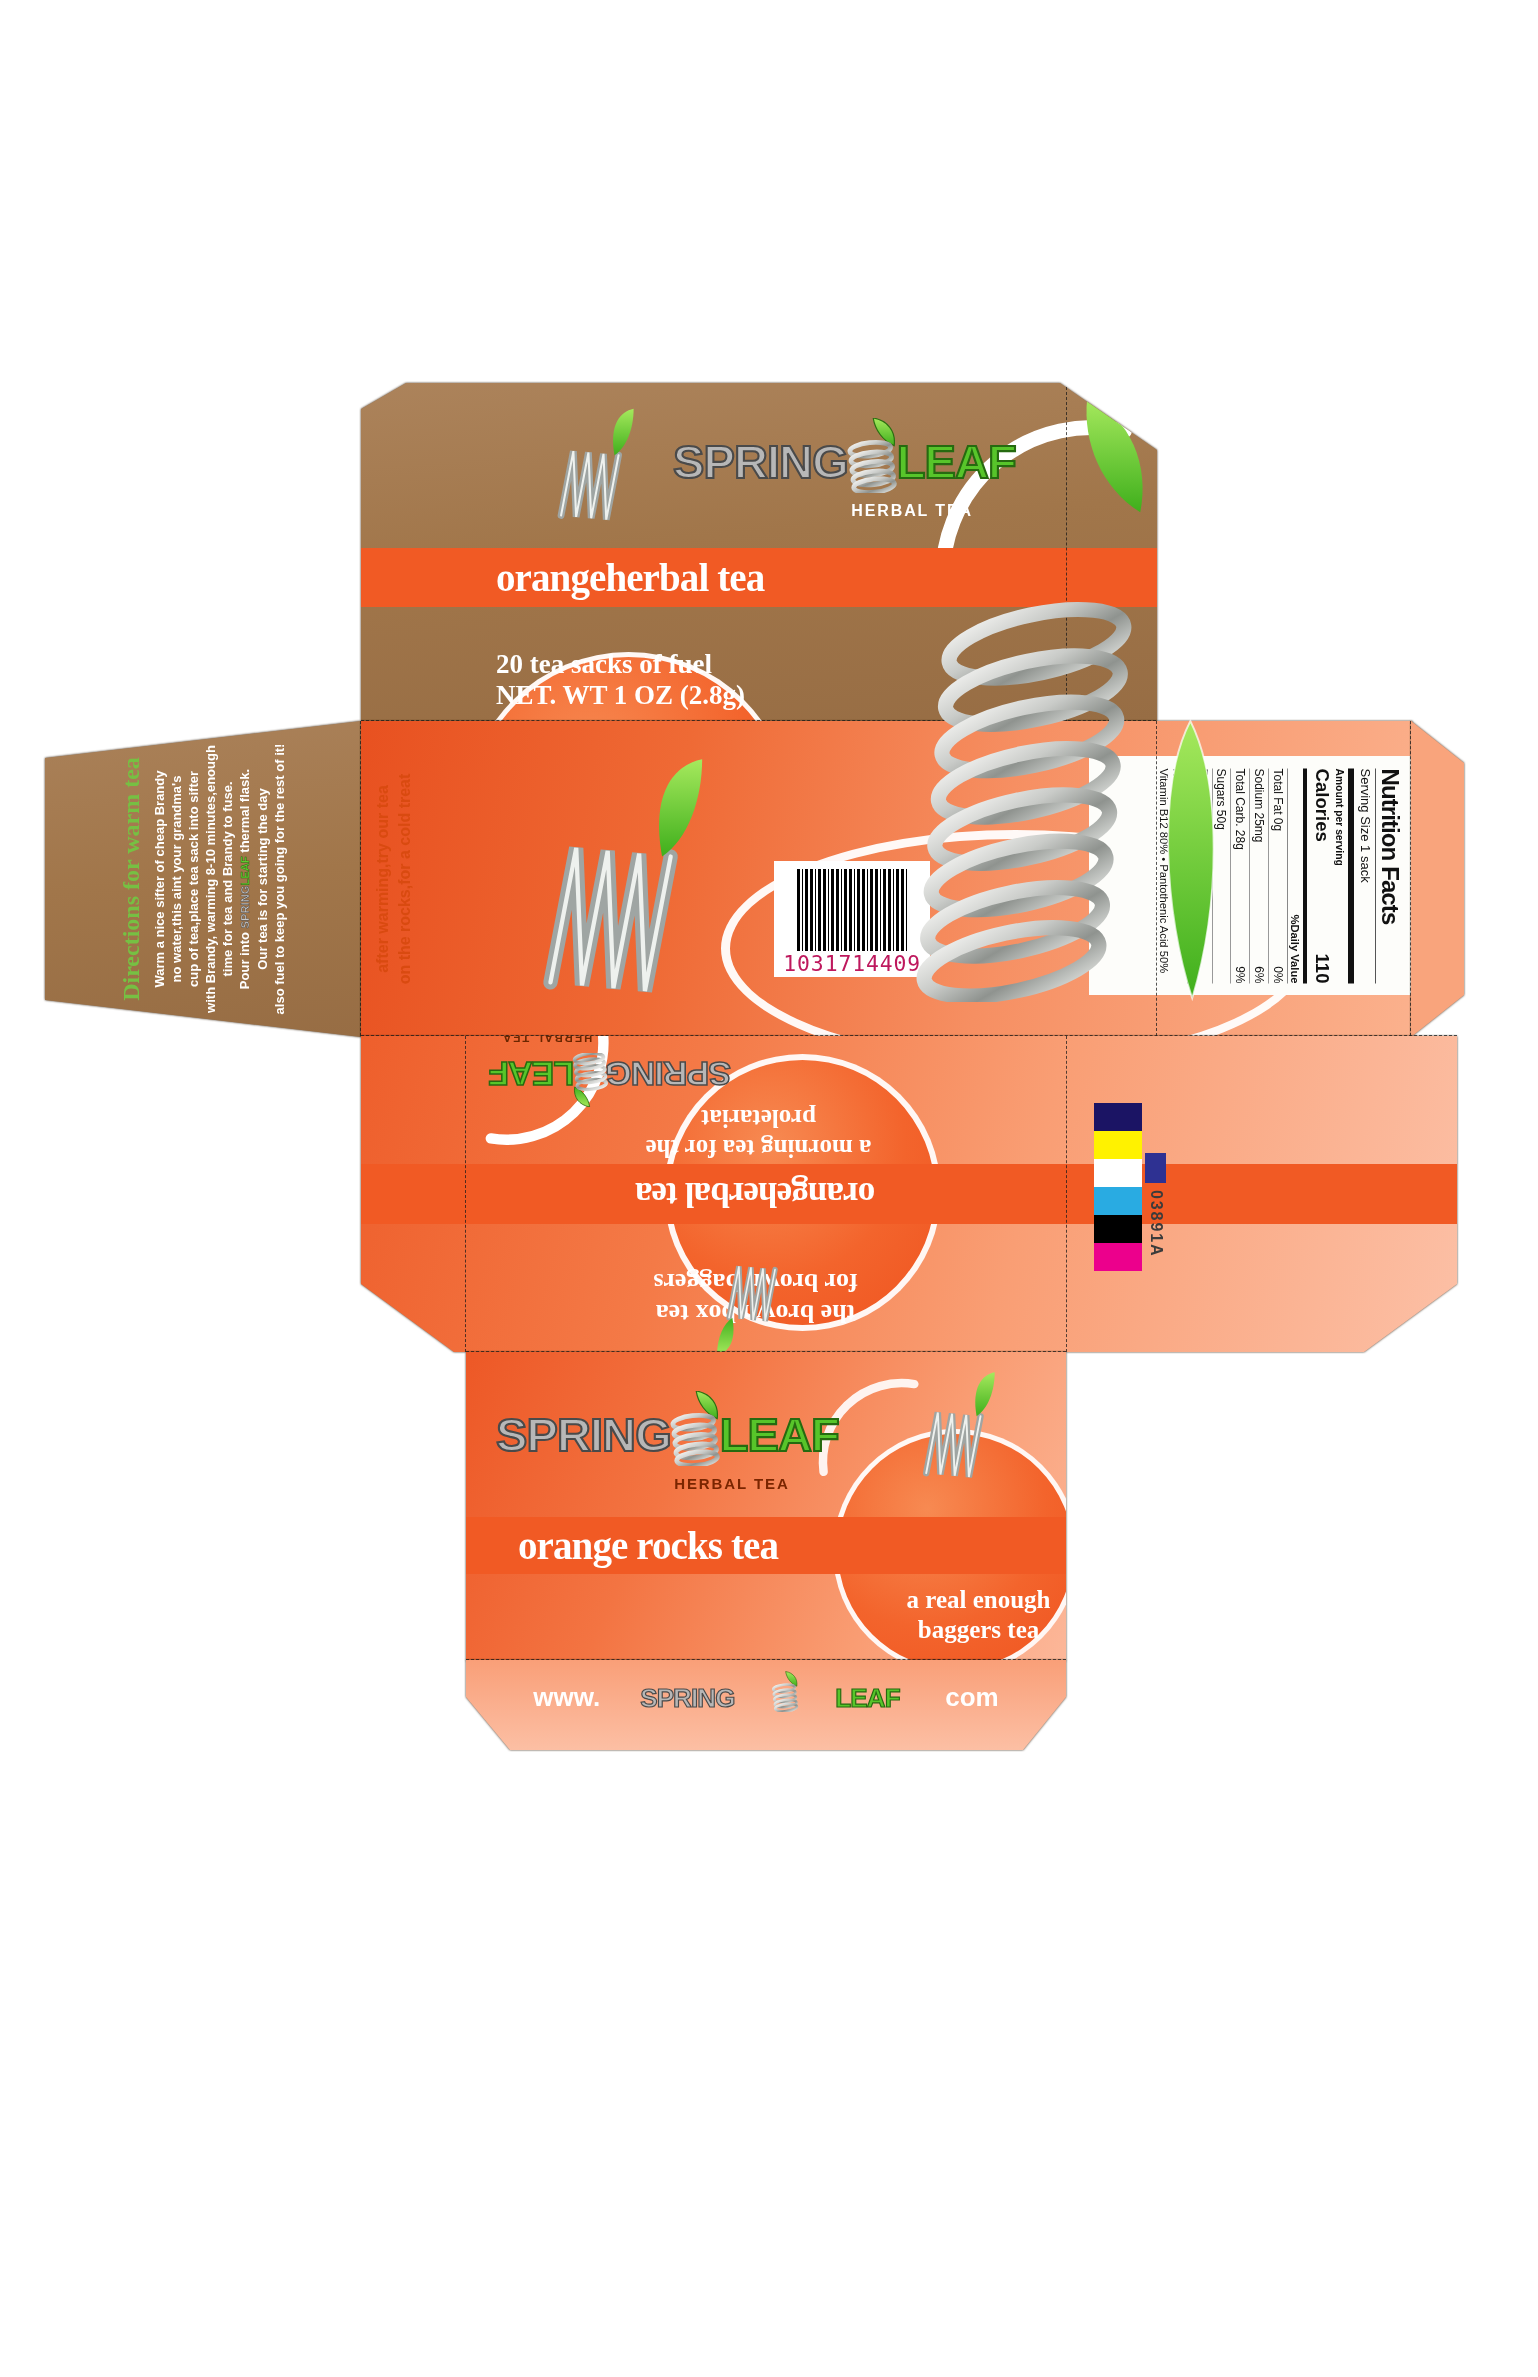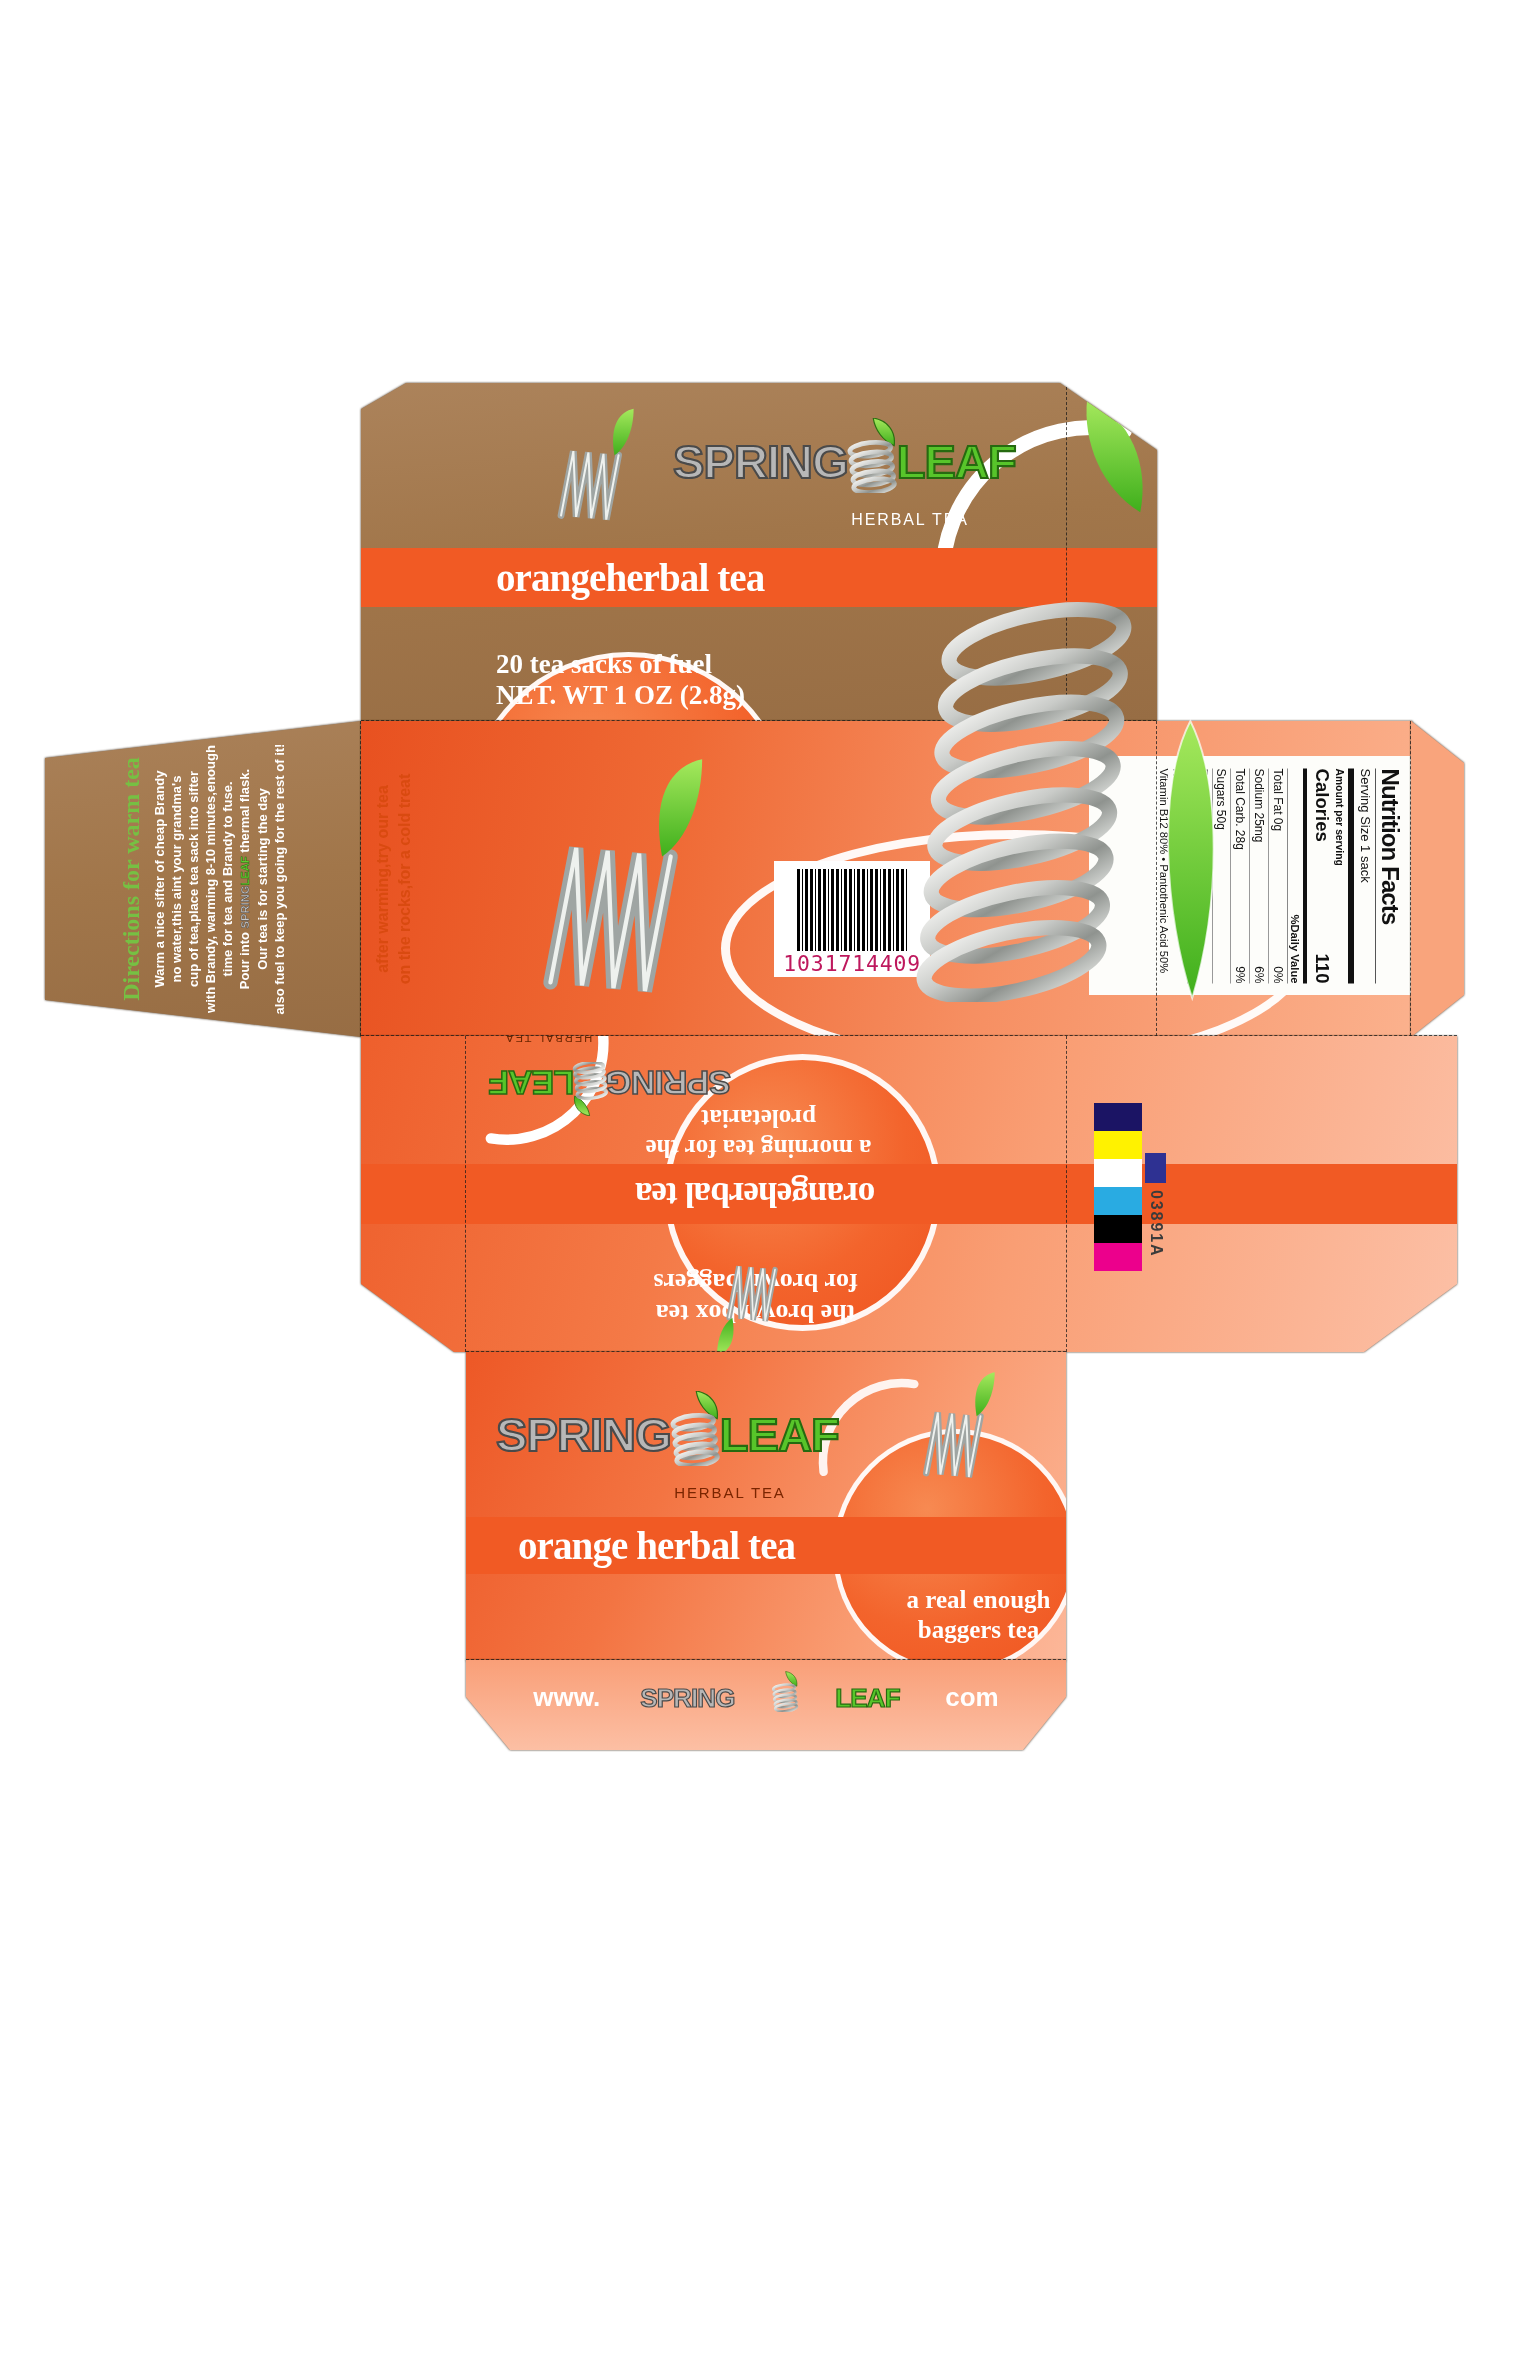--- a/index.html
+++ b/index.html
@@ -10,21 +10,21 @@
   .shape{position:absolute;filter:drop-shadow(0 0 0.9px rgba(45,25,5,.9));}
   .panel{position:absolute;inset:0;overflow:hidden;}
 
   
   .brand-logo{position:absolute;}
   .logo-row{display:flex;align-items:center;}
   .bw{font-weight:700;line-height:1;letter-spacing:-0.9px;font-family:"Liberation Sans",sans-serif;}
   .bw-gray{color:#b7b7b7;-webkit-text-stroke:.045em #4a4a4a;}
   .bw-green{color:#57c52a;-webkit-text-stroke:.045em #266a10;}
   .coil-svg{margin:0 -5.6px;position:relative;top:-5.6px;}
-  .logo-sub{font-weight:400;letter-spacing:1.9px;margin-left:52%;margin-top:12px;white-space:nowrap;}
+  .logo-sub{font-weight:700;letter-spacing:1.9px;margin-left:52%;margin-top:3px;white-space:nowrap;}
 
   
   .band{position:absolute;left:0;right:0;background:#f15a24;display:flex;align-items:center;}
   .band-text{color:#fff;font-family:"Liberation Serif",serif;font-weight:700;font-size:39px;letter-spacing:-0.9px;white-space:nowrap;}
 
   .serif-white{color:#fff;font-family:"Liberation Serif",serif;font-weight:700;}
 
   
   .rot-inner{position:absolute;left:50%;top:50%;transform:translate(-50%,-50%) rotate(-90deg);text-align:center;}
   .dir-head{color:#76c043;font-family:"Liberation Serif",serif;font-weight:700;font-size:24px;margin-bottom:5.6px;white-space:nowrap;}
@@ -302,21 +302,21 @@
           <span class="bw bw-gray" style="font-size:47px;">SPRING</span>
           <svg class="coil-svg" width="60" height="75" viewBox="0 0 100 125">
               <use href="#coilSym"></use>
             </svg>
           <span class="bw bw-green" style="font-size:47px;">LEAF</span>
         </div>
         <div class="logo-sub" style="color:#7a2500;font-size:15px;">HERBAL TEA</div>
       </div>
 
       <div class="band" style="top:165px;height:57px;z-index:3;">
-        <span class="band-text" style="margin-left:52px;">orange herbal tea</span>
+        <span class="band-text" style="margin-left:52px;">orange rocks tea</span>
       </div>
 
       <div class="rev-tagline" style="left:431px;top:233px;width:163px;font-size:25px;line-height:1.2;z-index:4;transform:none;">
         <div>a real enough</div>
         <div>baggers tea</div>
       </div>
     </div>
   </div>
 
   <div class="shape" style="left:466px;top:1660px;width:600px;height:90px;">

